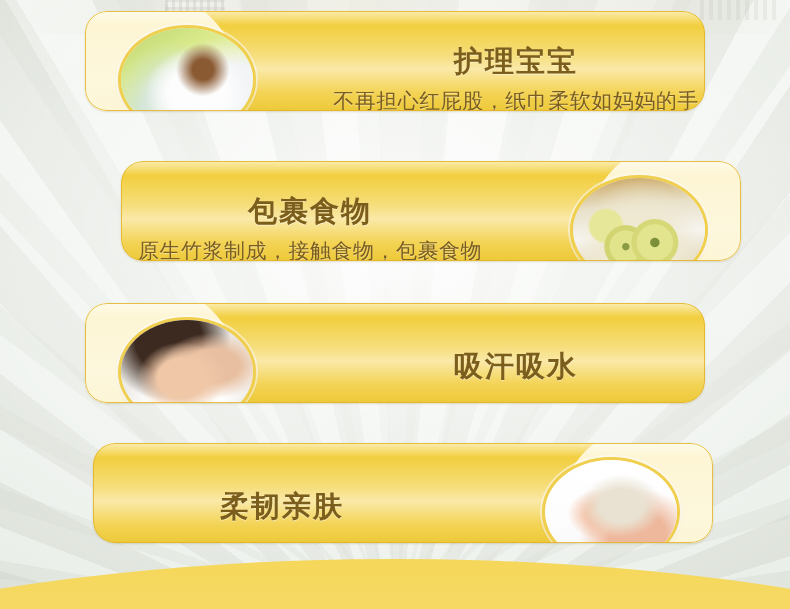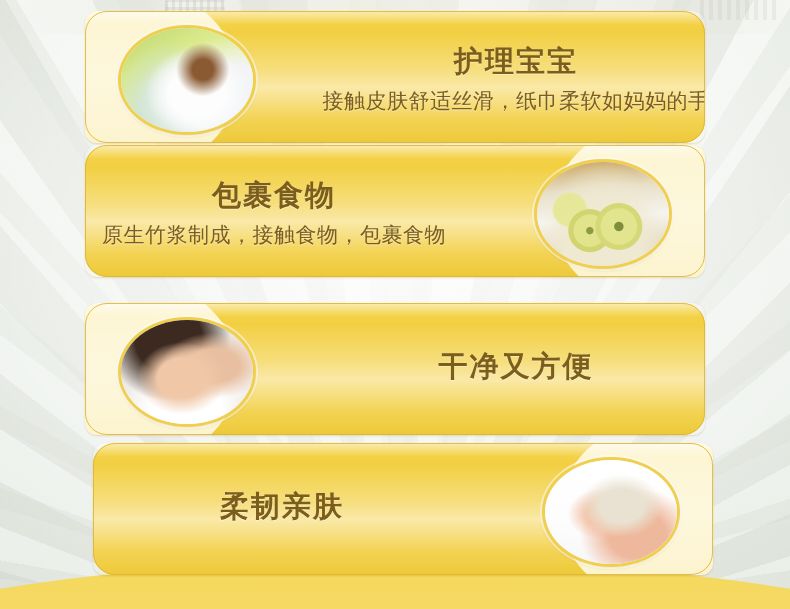--- a/index.html
+++ b/index.html
@@ -132,27 +132,27 @@
     left: 85px;
     top: 11px;
     width: 620px;
     height: 570px;
   }
 
   .card {
     position: absolute;
     left: 0;
     width: 620px;
-    height: 132px;
-    border-radius: 12px;
+    height: 100px;
+    border-radius: 22px;
     overflow: hidden;
     box-shadow: 0 1px 2px rgba(150,120,40,.22);
   }
   .card-1 { top: 0px; }
-  .card-2 { top: 134px; }
+  .card-2 { top: 150px; margin-left: 36px; }
   .card-3 { top: 292px; }
   .card-4 { top: 432px; margin-left: 8px; }
 
   
   .card-body {
     position: absolute;
     inset: 0;
     border-radius: 22px;
     background: linear-gradient(180deg,
       #f5d54e 0%,
@@ -302,21 +302,21 @@
   <div class="cards">
 
     <div class="card card-1">
       <div class="card-body"></div>
       <div class="photo-panel panel-left"></div>
       <div class="photo photo-l">
         <div class="photo-inner ph-baby"></div>
       </div>
       <div class="text text-right">
         <div class="title">护理宝宝</div>
-        <div class="subtitle">接触皮肤舒适丝滑，纸巾柔软如妈妈的手</div>
+        <div class="subtitle">不再担心红屁股，纸巾柔软如妈妈的手</div>
       </div>
       <div class="card-gloss"></div>
       <div class="card-edge"></div>
     </div>
 
     <div class="card card-2">
       <div class="card-body"></div>
       <div class="photo-panel panel-right"></div>
       <div class="photo photo-r">
         <div class="photo-inner ph-kiwi"></div>
@@ -329,21 +329,21 @@
       <div class="card-edge"></div>
     </div>
 
     <div class="card card-3">
       <div class="card-body"></div>
       <div class="photo-panel panel-left"></div>
       <div class="photo photo-l">
         <div class="photo-inner ph-face"></div>
       </div>
       <div class="text text-right">
-        <div class="title">干净又方便</div>
+        <div class="title">吸汗吸水</div>
       </div>
       <div class="card-gloss"></div>
       <div class="card-edge"></div>
     </div>
 
     <div class="card card-4">
       <div class="card-body"></div>
       <div class="photo-panel panel-right"></div>
       <div class="photo photo-r">
         <div class="photo-inner ph-tissue"></div>

